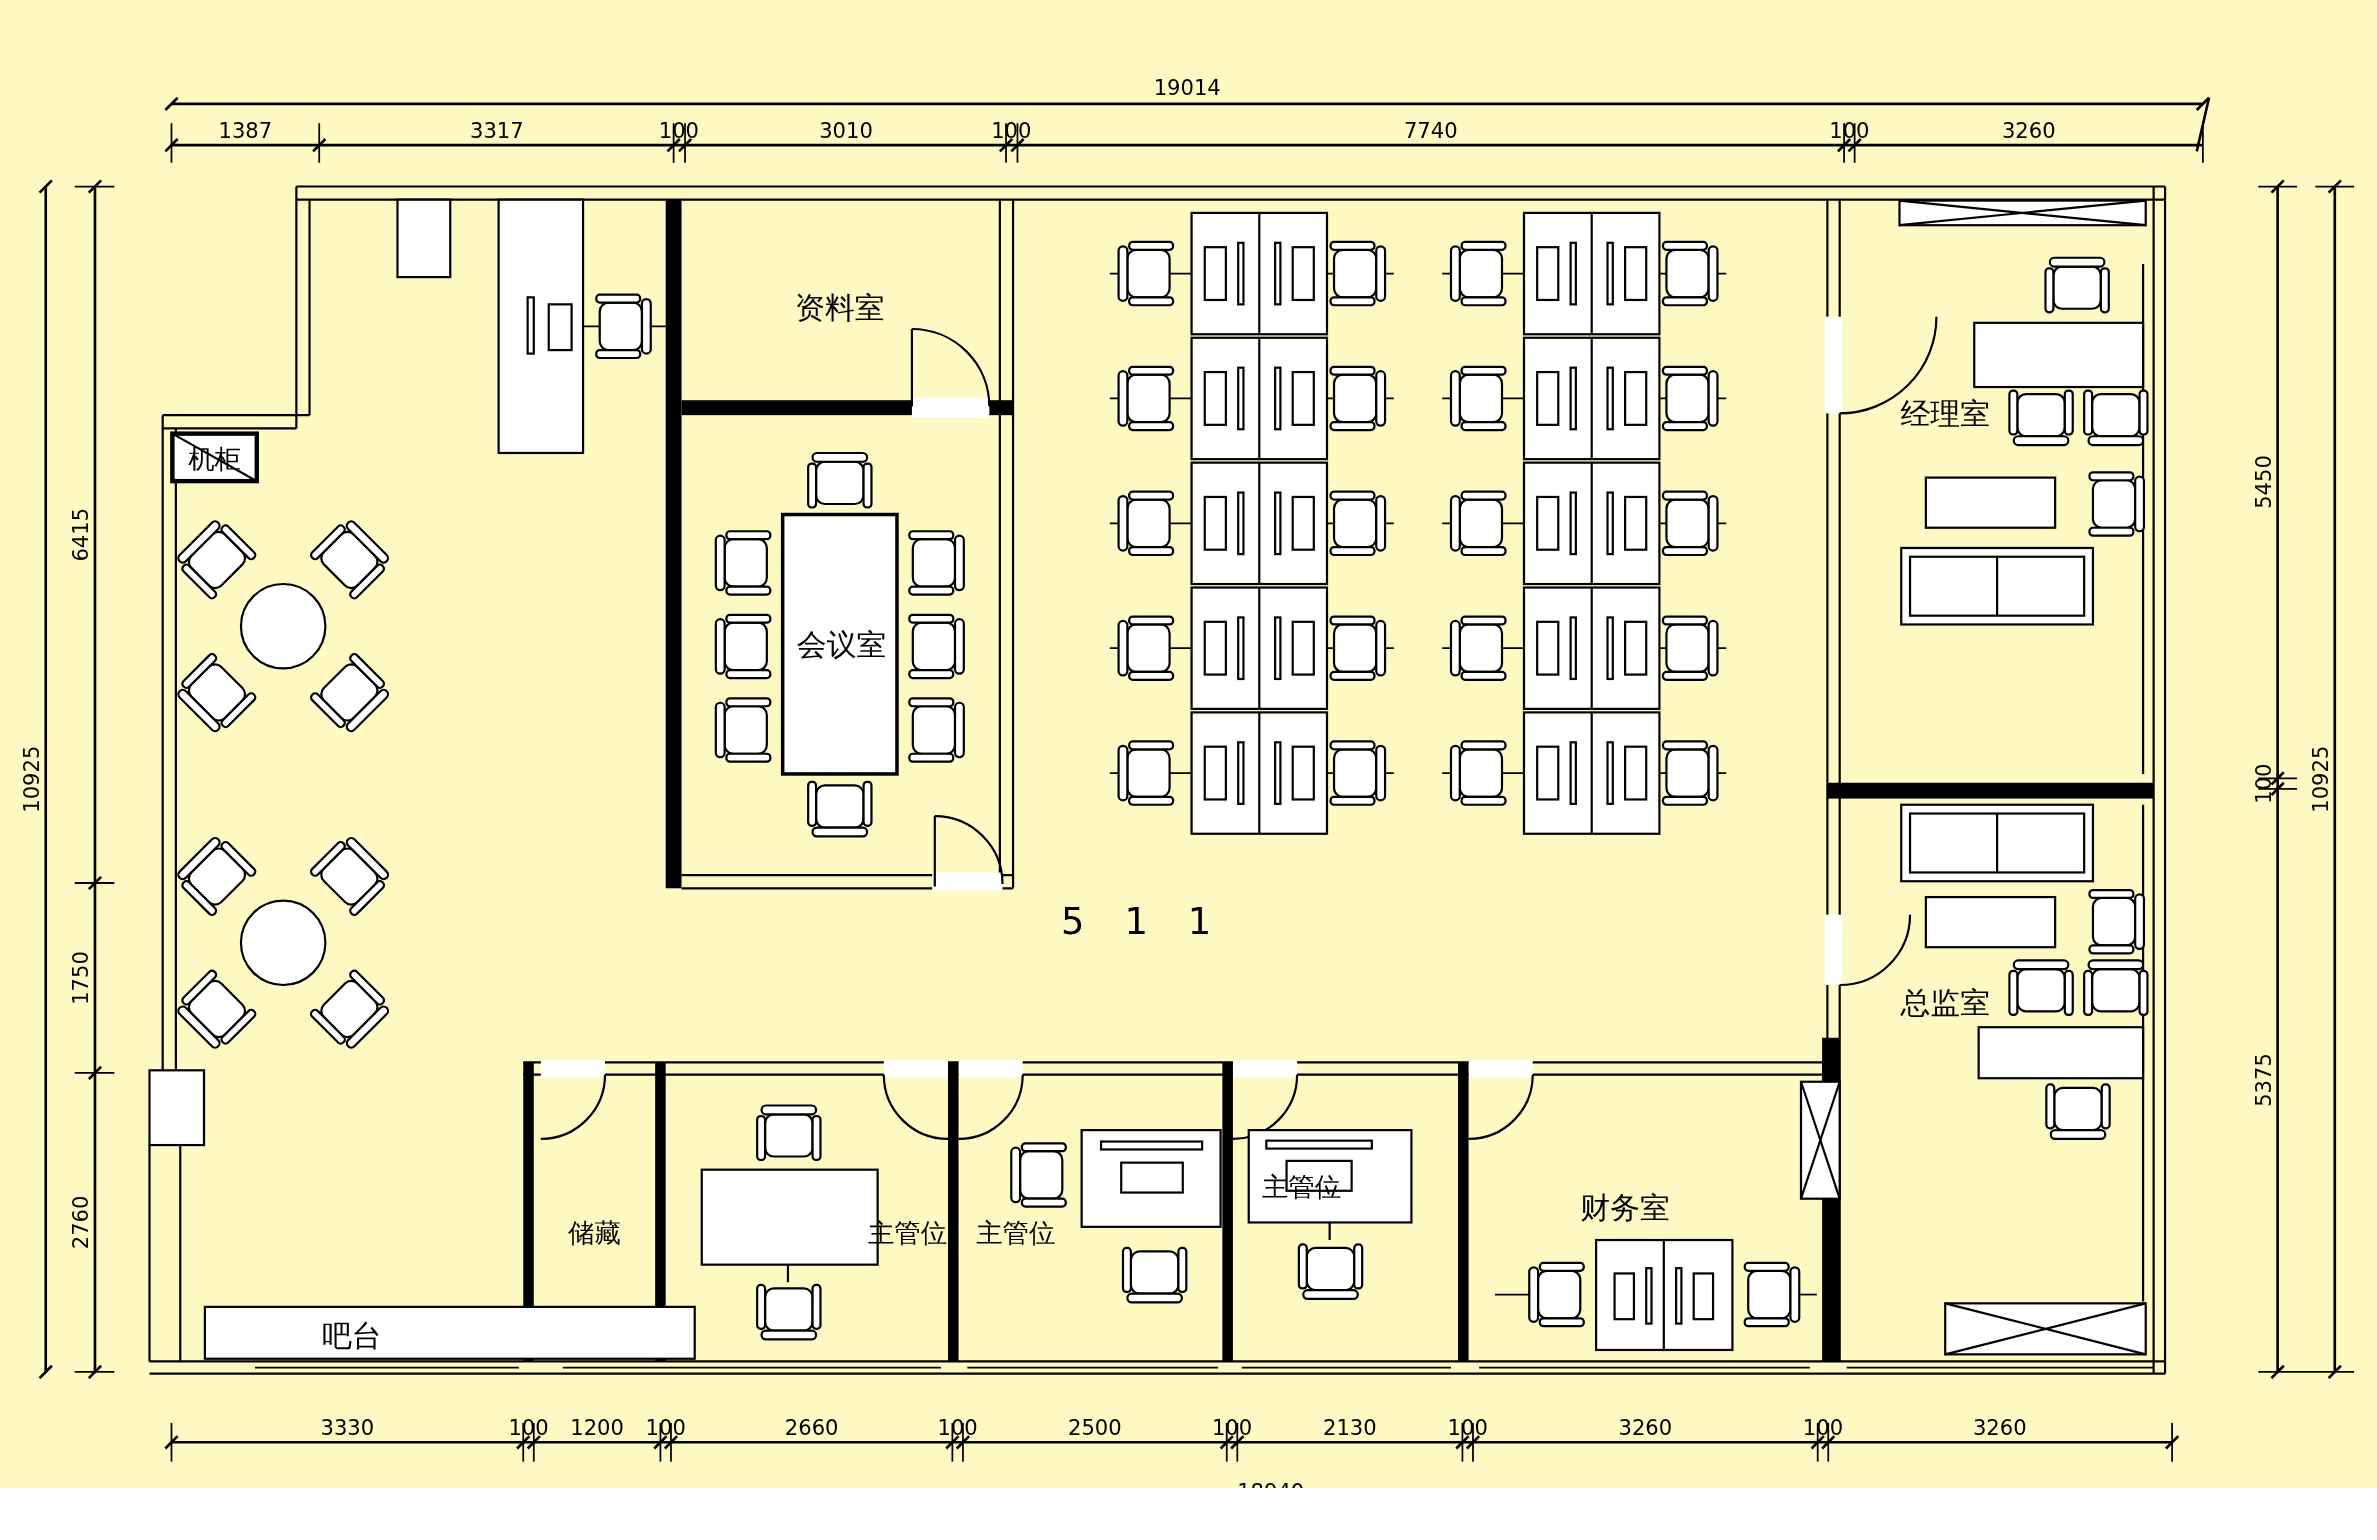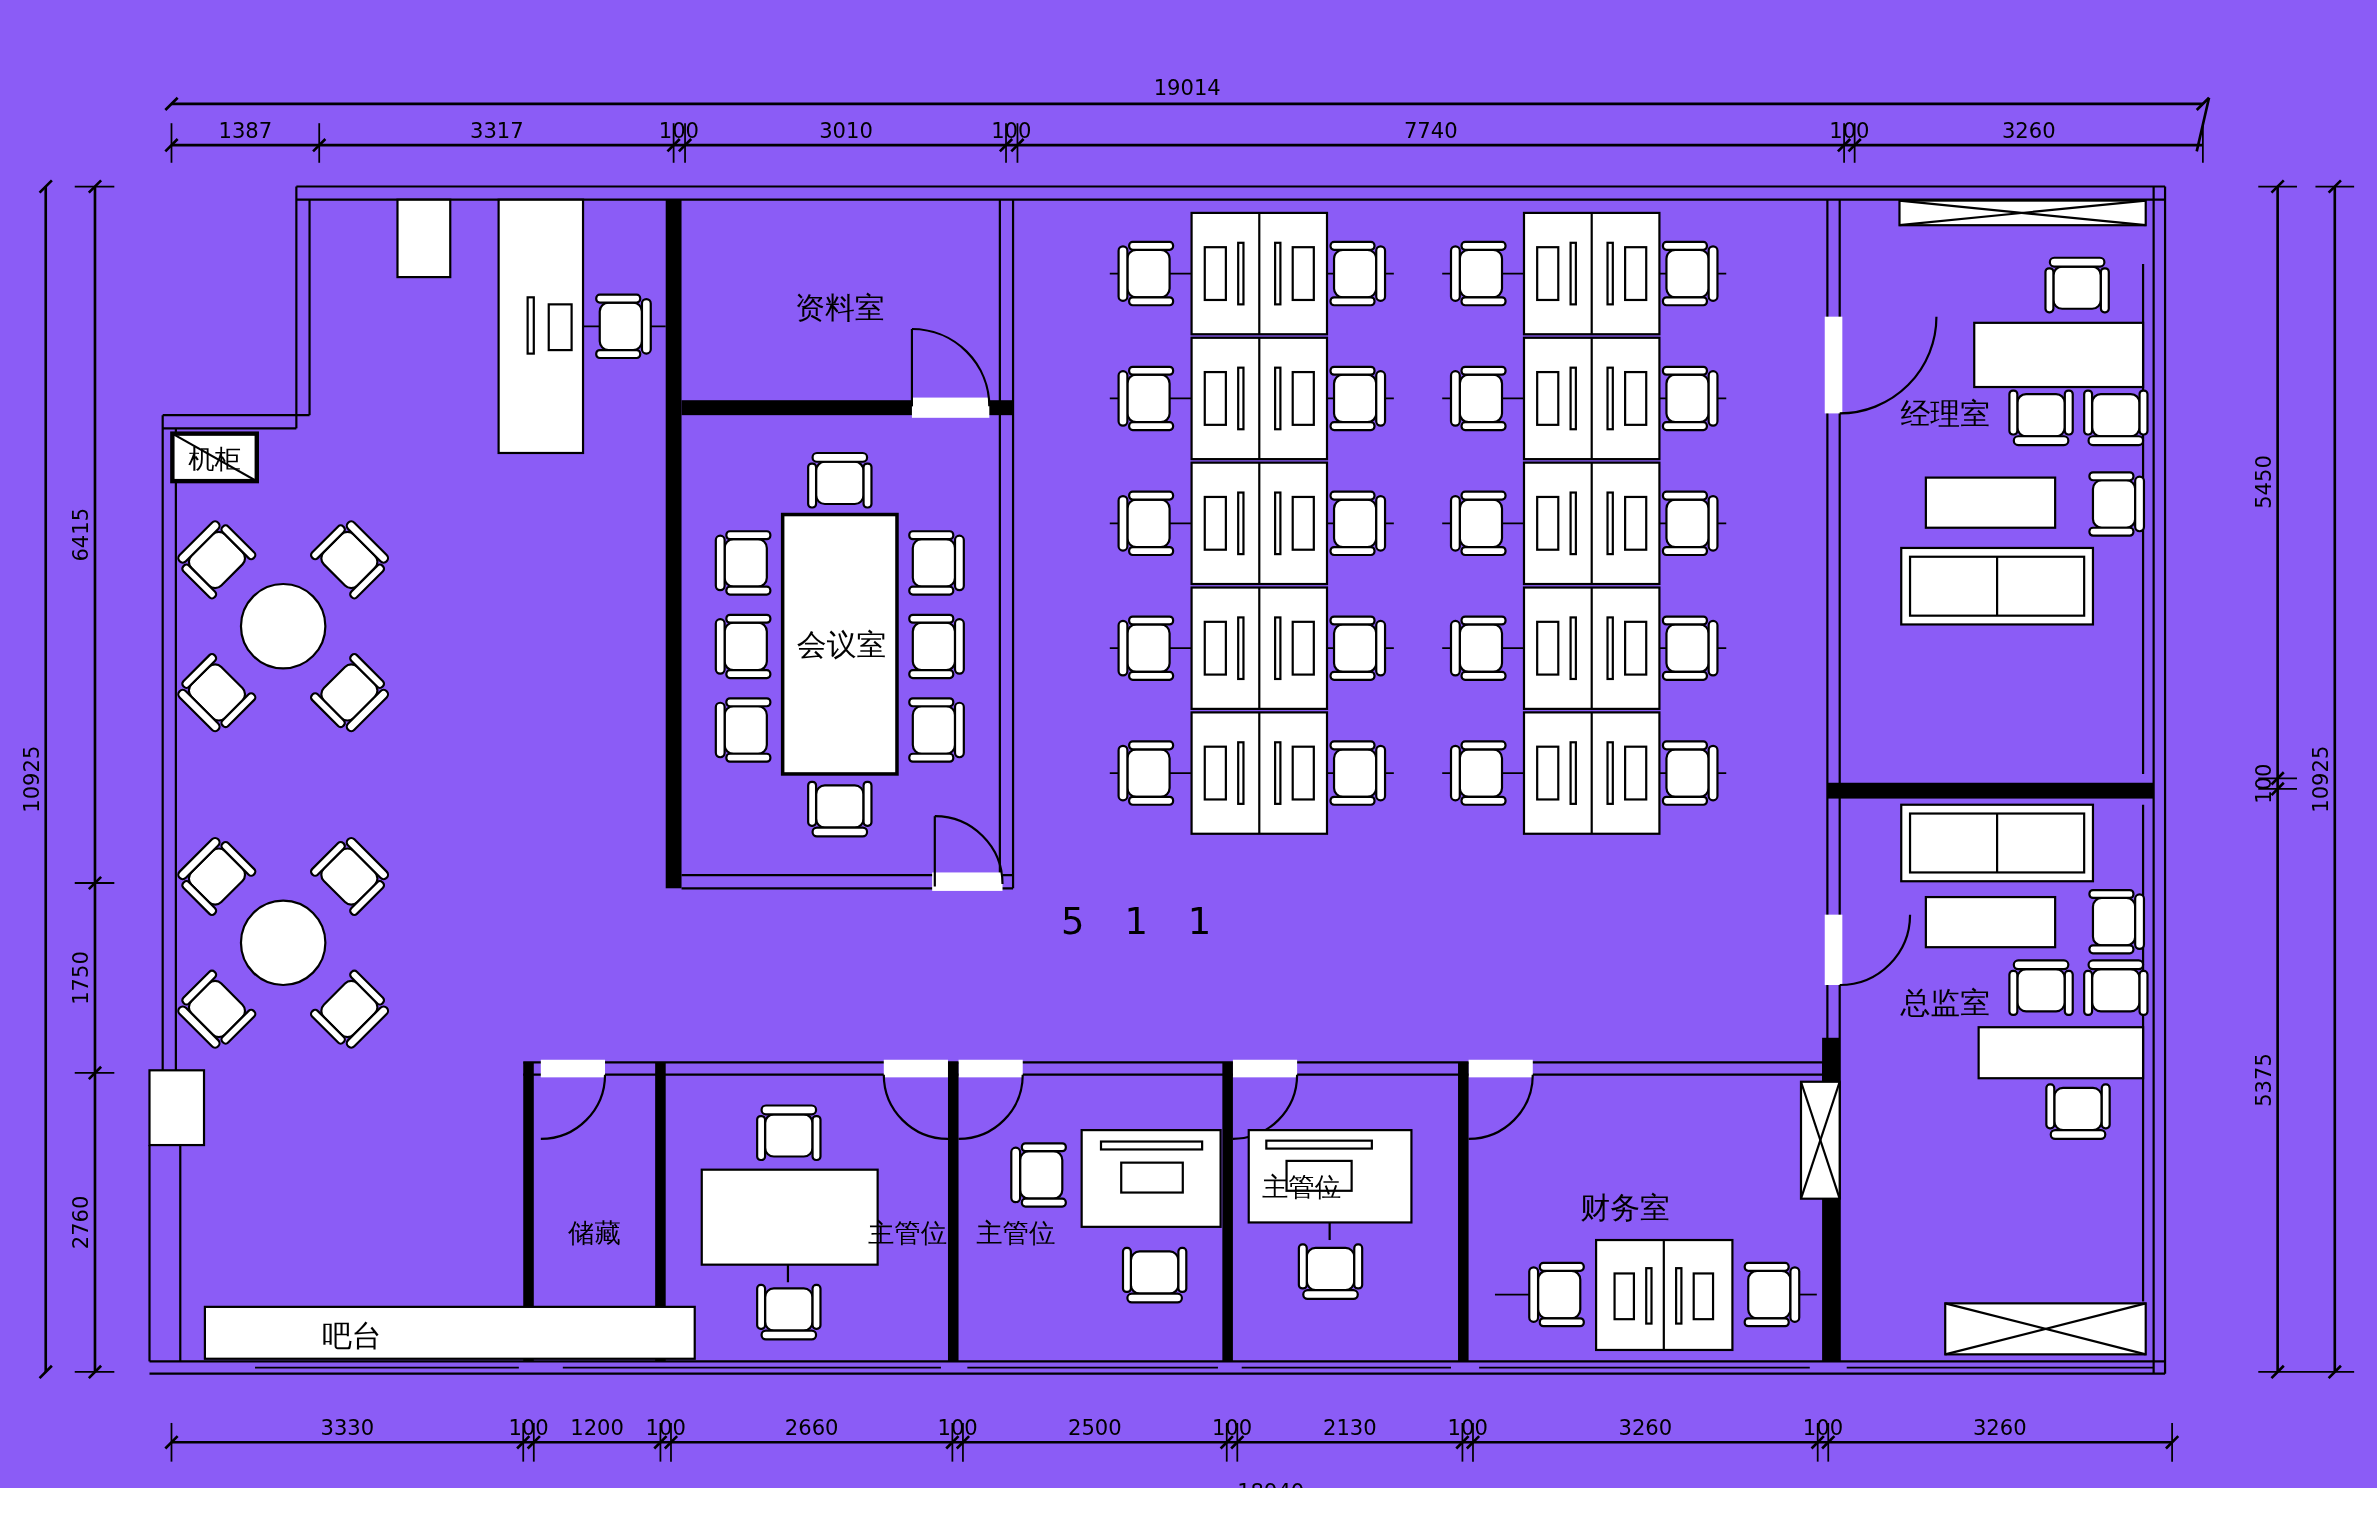--- a/index.html
+++ b/index.html
@@ -1,16 +1,16 @@
 <!DOCTYPE html>
 <html style="font-size:14px"><head>
 <meta charset="utf-8">
 <style>
   html,body{margin:0;padding:0;background:#ffffff;}
-  .plan-wrap{position:relative;width:2377px;height:1488px;background:#8b5cf6;overflow:hidden;
+  .plan-wrap{position:relative;width:2377px;height:1488px;background:#fef9c3;overflow:hidden;
              font-family:"DejaVu Sans",sans-serif;}
   svg{position:absolute;left:0;top:0;}
   text{fill:#000;font-family:"DejaVu Sans",sans-serif;}
   .dim-text{font-size:24px;}
   .room-text{font-size:34px;}
   .small-room-text{font-size:30px;}
   .unit-text{font-size:42px;letter-spacing:16px;}
 </style>
 </head>
 <body>

